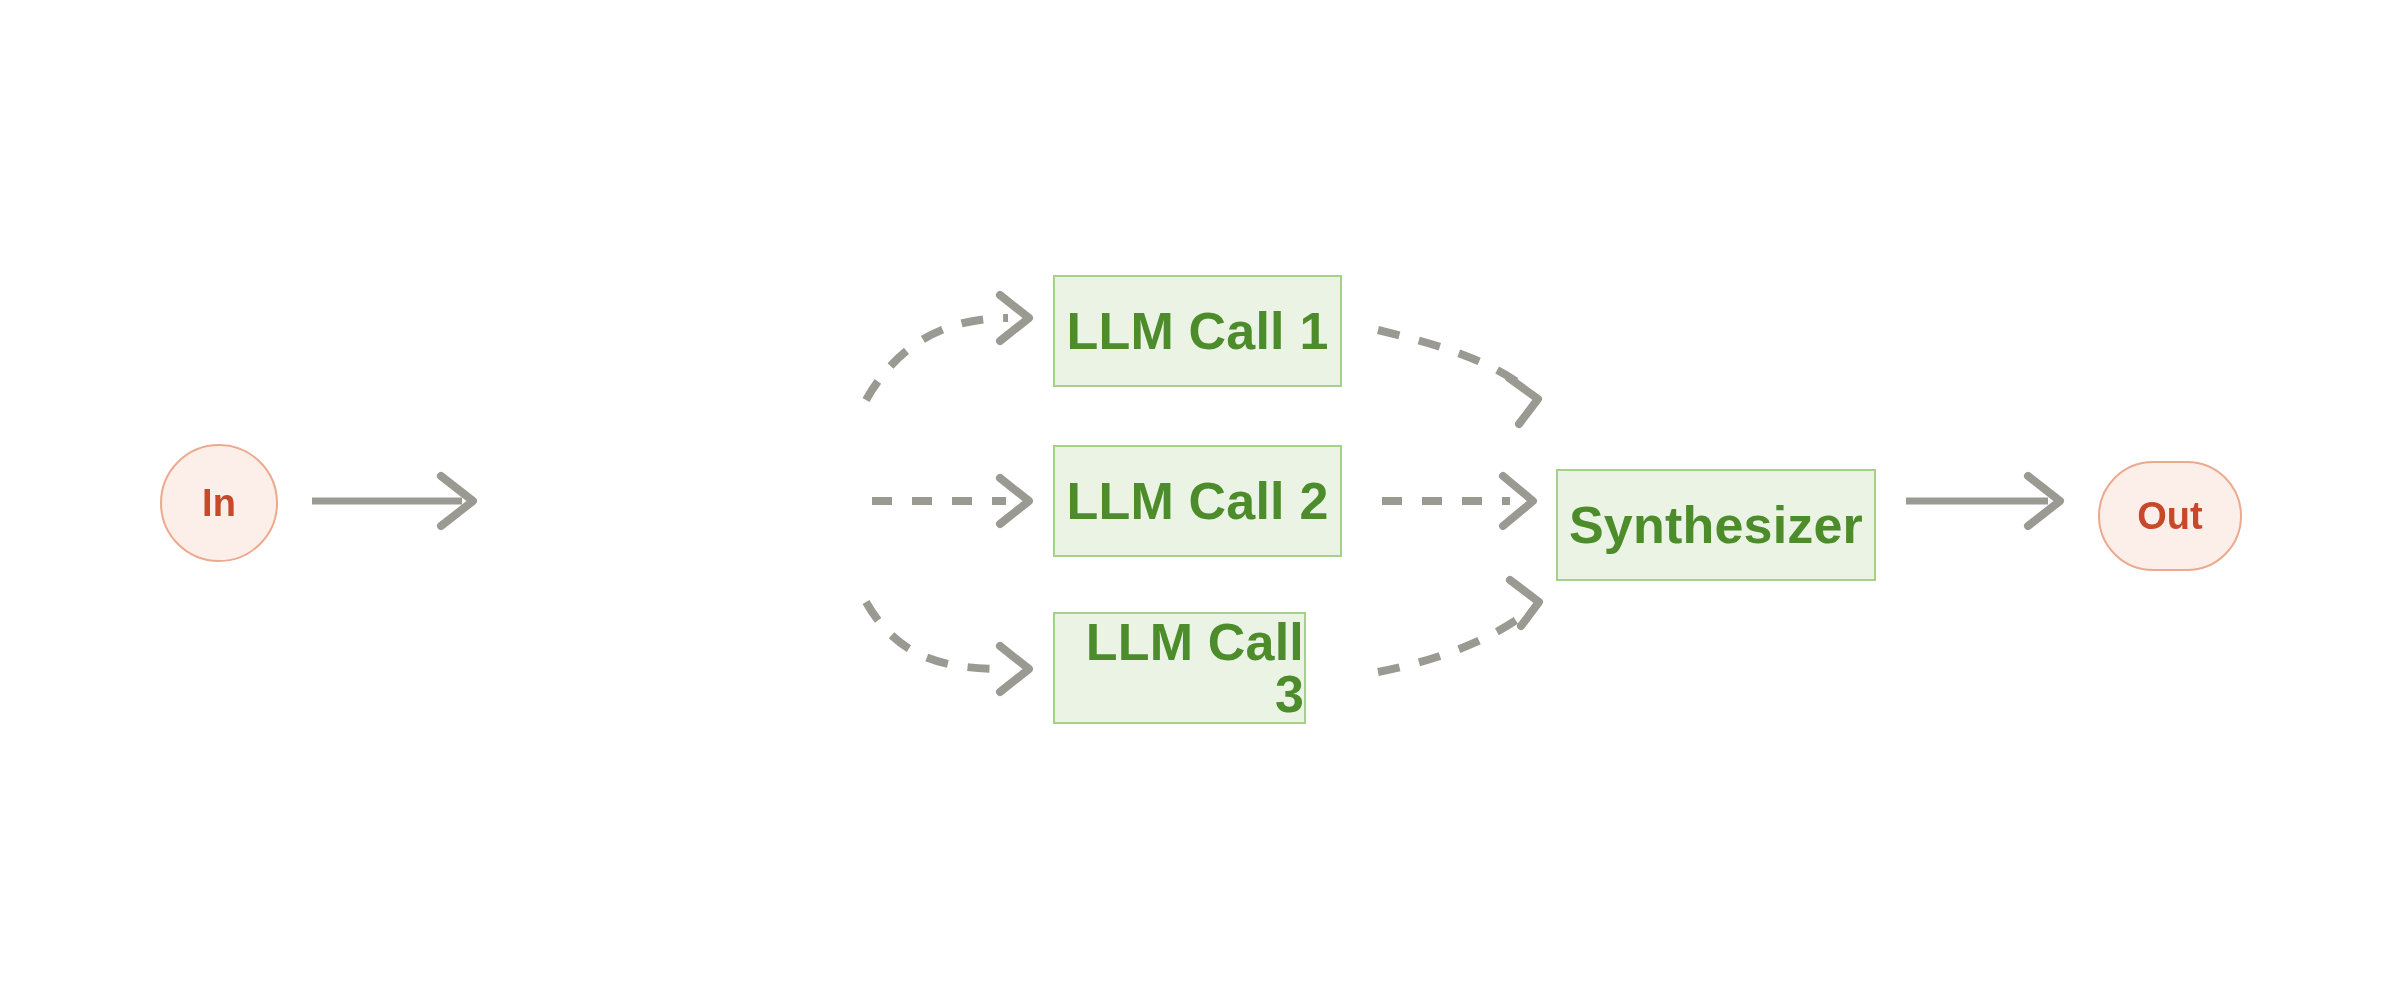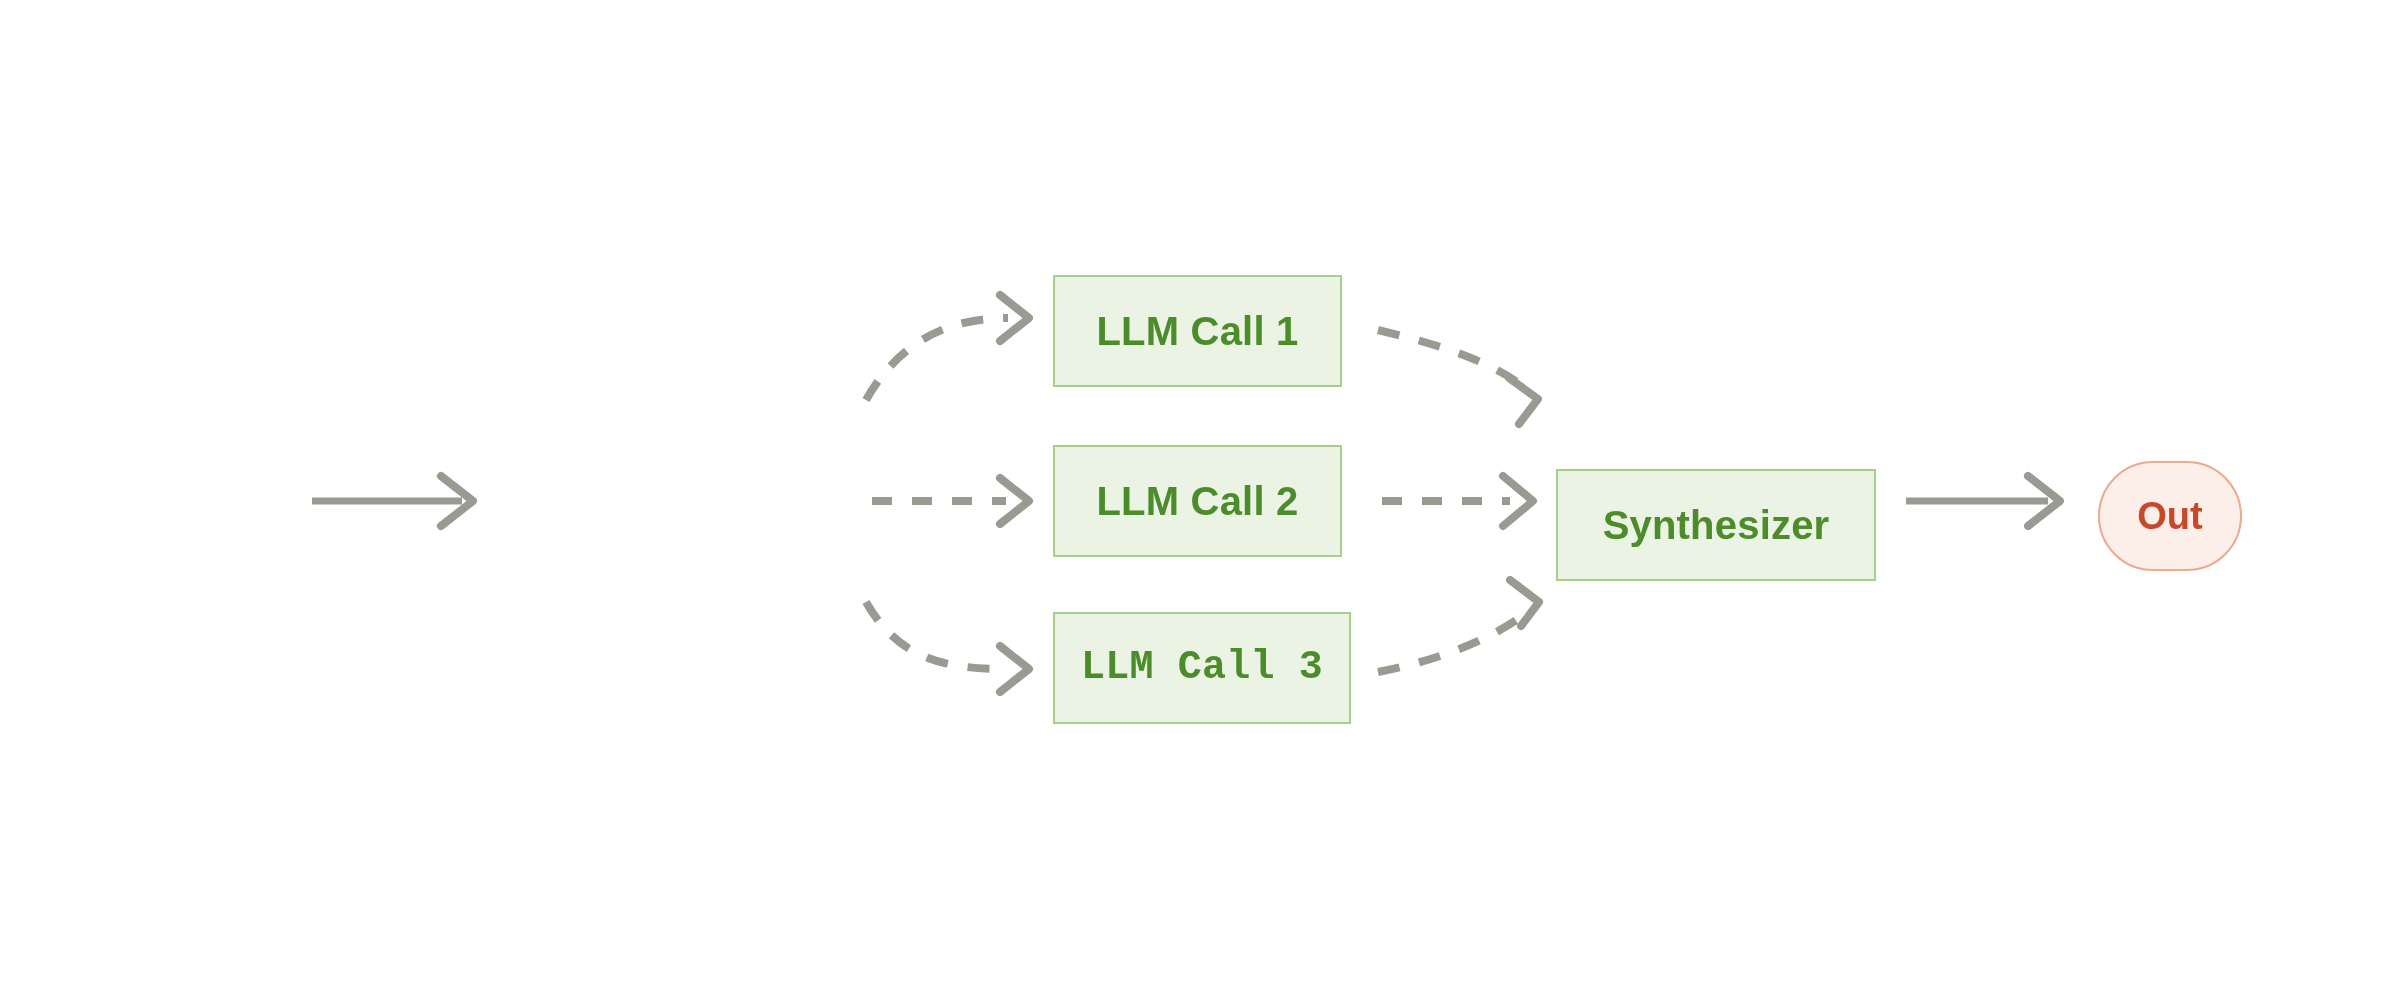--- a/index.html
+++ b/index.html
@@ -31,21 +31,21 @@
     display: flex;
     align-items: center;
     justify-content: center;
     text-align: center;
     line-height: 1;
   }
   .proc {
     background: #eaf3e4;
     border: 2px solid #a5d08a;
     color: #4c8c2b;
-    font-size: 40px;
+    font-size: 52px;
     font-weight: 700;
     letter-spacing: 0.2px;
     text-align: right;
   }
   .terminal {
     background: #fcefe9;
     border: 2px solid #eda98d;
     color: #c8492a;
     font-size: 38px;
     font-weight: 700;
@@ -98,31 +98,34 @@
       <path d="M 1378,672 C 1440,660 1490,640 1528,612" fill="none" stroke="#9a9a93" stroke-width="8" stroke-dasharray="22 20" stroke-linecap="butt"></path>
       <polyline points="1510,580 1539,602 1521,626" fill="none" stroke="#9a9a93" stroke-width="8" stroke-linecap="round" stroke-linejoin="round"></polyline>
     </g>
 
     <g>
       <line x1="1906" y1="501" x2="2048" y2="501" stroke="#9a9a93" stroke-width="7" stroke-linecap="butt"></line>
       <polyline points="2028,476 2060,501 2028,526" fill="none" stroke="#9a9a93" stroke-width="8" stroke-linecap="round" stroke-linejoin="round"></polyline>
     </g>
   </svg>
 
+  <div class="node terminal term-in" style="left:160px; top:444px; width:118px; height:118px;">
+    <span>In</span>
+  </div>
 
 
   <div class="node proc" style="left:1053px; top:275px; width:289px; height:112px;">
     <span>LLM Call 1</span>
   </div>
 
   <div class="node proc" style="left:1053px; top:445px; width:289px; height:112px;">
     <span>LLM Call 2</span>
   </div>
 
-  <div class="node proc" style="left:1053px; top:612px; width:298px; height:112px;font-family:Liberation Mono, monospace;">
+  <div class="node proc" style="left:1053px; top:612px; width:253px; height:112px;">
     <span>LLM Call 3</span>
   </div>
 
   <div class="node proc" style="left:1556px; top:445px; width:320px; height:112px;margin-top:24px;">
     <span>Synthesizer</span>
   </div>
 
   <div class="node terminal term-out" style="left:2098px; top:461px; width:144px; height:110px;">
     <span>Out</span>
   </div>

